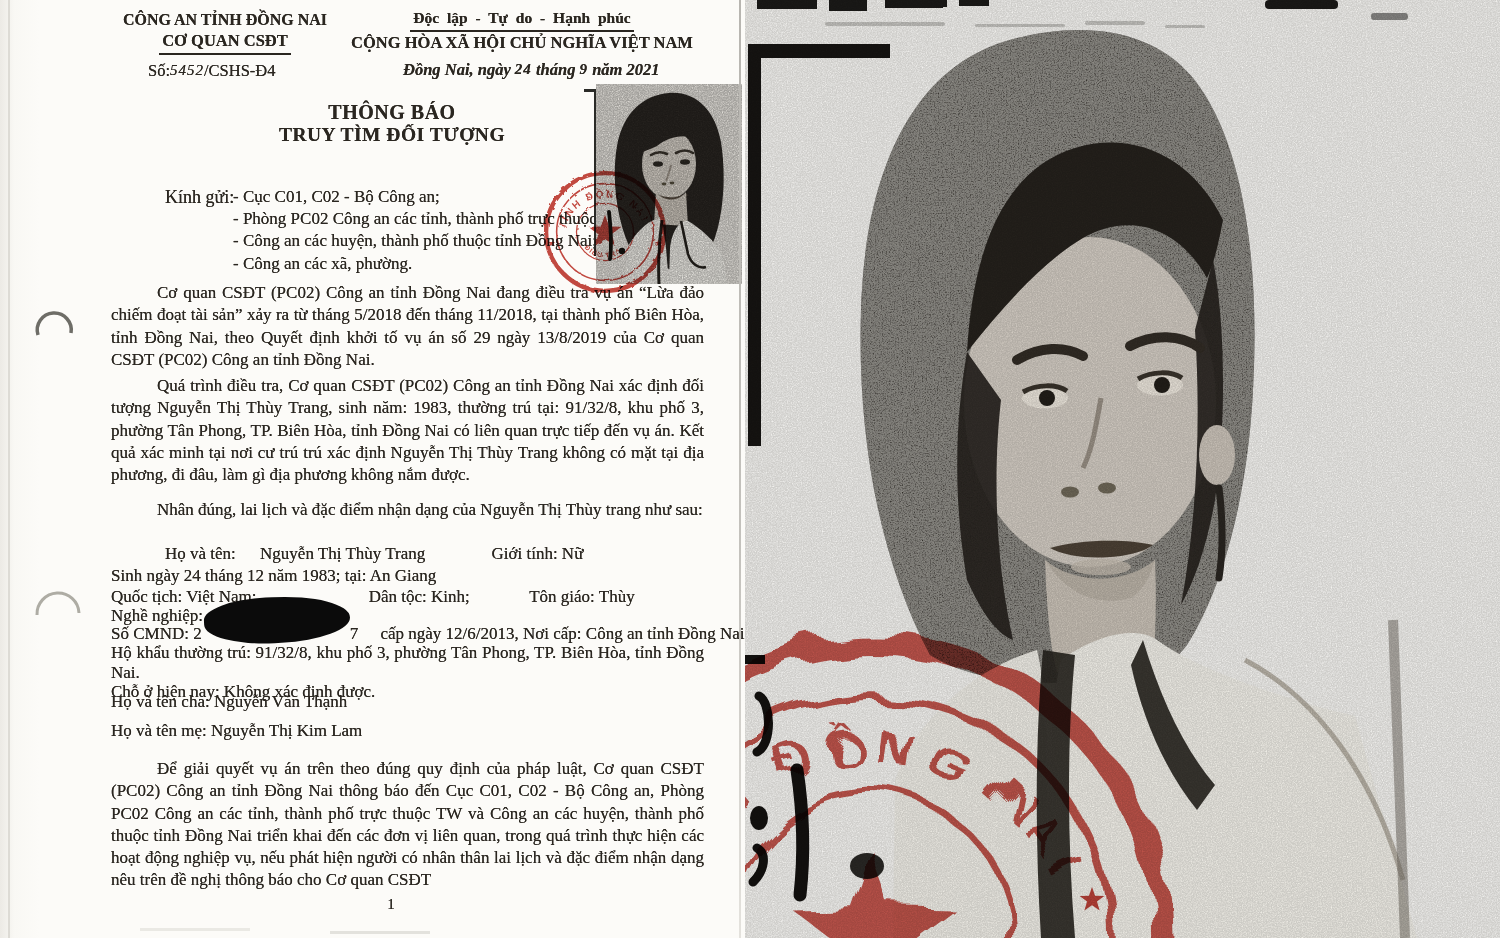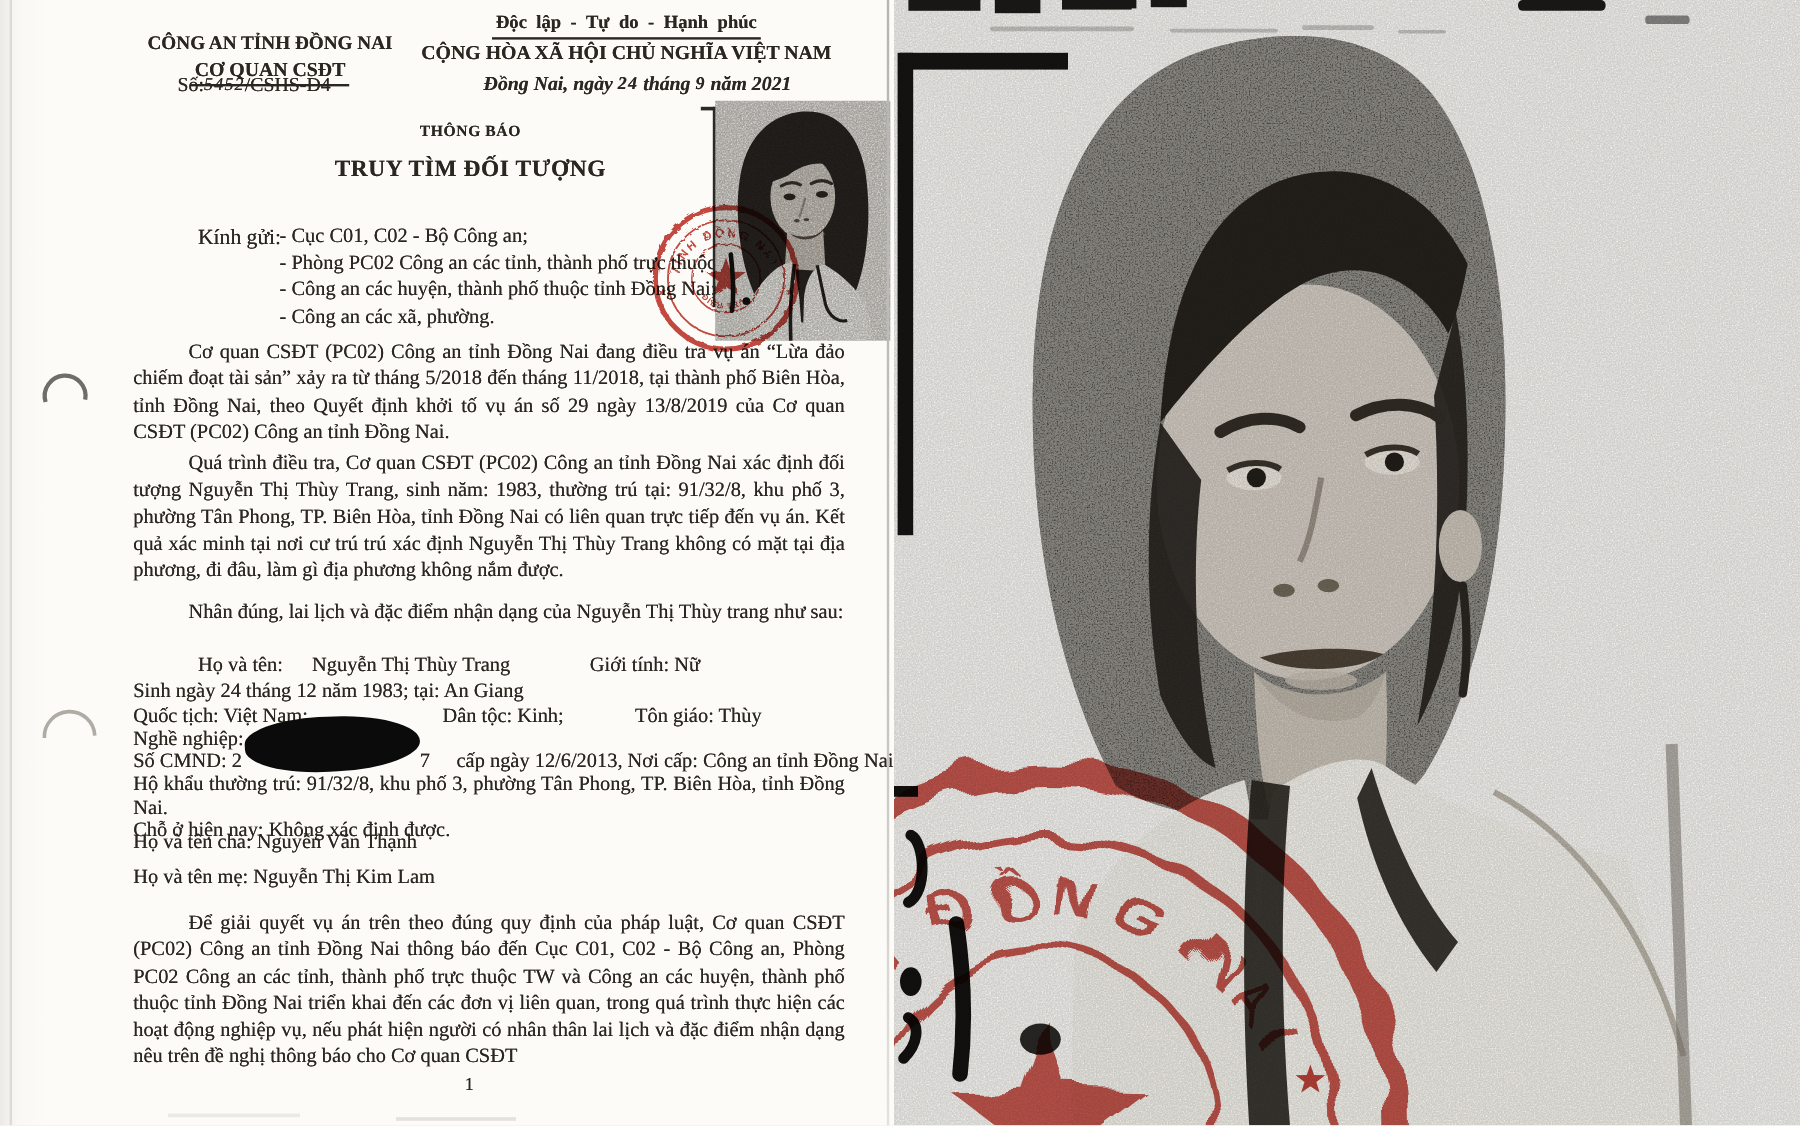--- a/index.html
+++ b/index.html
@@ -70,43 +70,43 @@
 <div id="canvas">
 
   <div id="doc-page" class="abs">
 
     <div class="abs" style="left:8px;top:0;width:1.5px;height:938px;background:#dddbd5;"></div>
     <svg class="abs" style="left:25px;top:295px;" width="70" height="330" viewBox="0 0 70 330">
       <path d="M 13,40 A 17,17 0 1 1 46,38" fill="none" stroke="#55534e" stroke-width="3.5" opacity=".85"></path>
       <path d="M 12,320 A 21,21 0 0 1 54,318" fill="none" stroke="#9a988f" stroke-width="3" opacity=".8"></path>
     </svg>
 
-    <div class="abs hdr ink" style="left:100px;top:26px;width:250px;font-size:16px;text-align:center;">
+    <div class="abs hdr ink" style="left:100px;top:9px;width:250px;font-size:16px;text-align:center;">
       <div>CÔNG AN TỈNH ĐỒNG NAI</div>
       <div><span class="uline" style="font-size:16.5px;">CƠ QUAN CSĐT</span></div>
     </div>
     <div class="abs hdr ink" style="left:348px;top:7px;width:348px;font-size:16.5px;">
       <div><span class="uline" style="font-size:15.5px;word-spacing:4px;">Độc lập - Tự do - Hạnh phúc</span></div>
       <div>CỘNG HÒA XÃ HỘI CHỦ NGHĨA VIỆT NAM</div>
     </div>
 
     <div class="abs ink" style="left:148px;top:61px;font-size:16.5px;">
       <span>Số:</span><span class="hand">5452</span><span>/CSHS-Đ4</span>
     </div>
     <div class="abs ink dateline" style="left:403px;top:60px;">
       <span>Đồng Nai, ngày</span>
       <span class="hand">24</span>
       <span>tháng</span>
       <span class="hand">9</span>
       <span>năm 2021</span>
     </div>
 
     <div class="abs ink" style="left:112px;top:101px;width:560px;">
-      <div class="title-line" style="font-size:13px;">THÔNG BÁO</div>
-      <div class="title-line" style="font-size:19.5px;margin-top:14px;">TRUY TÌM ĐỐI TƯỢNG</div>
+      <div class="title-line" style="font-size:20px;">THÔNG BÁO</div>
+      <div class="title-line" style="font-size:19.5px;margin-top:0;">TRUY TÌM ĐỐI TƯỢNG</div>
     </div>
 
     <div class="abs ink recip" style="left:165px;top:186px;font-size:18px;">Kính gửi:</div>
     <div class="abs ink" style="left:233px;top:186px;width:420px;">
       <div class="recip">- Cục C01, C02 - Bộ Công an;</div>
       <div class="recip">- Phòng PC02 Công an các tỉnh, thành phố trực thuộc</div>
       <div class="recip">- Công an các huyện, thành phố thuộc tỉnh Đồng Nai;</div>
       <div class="recip">- Công an các xã, phường.</div>
     </div>
 

